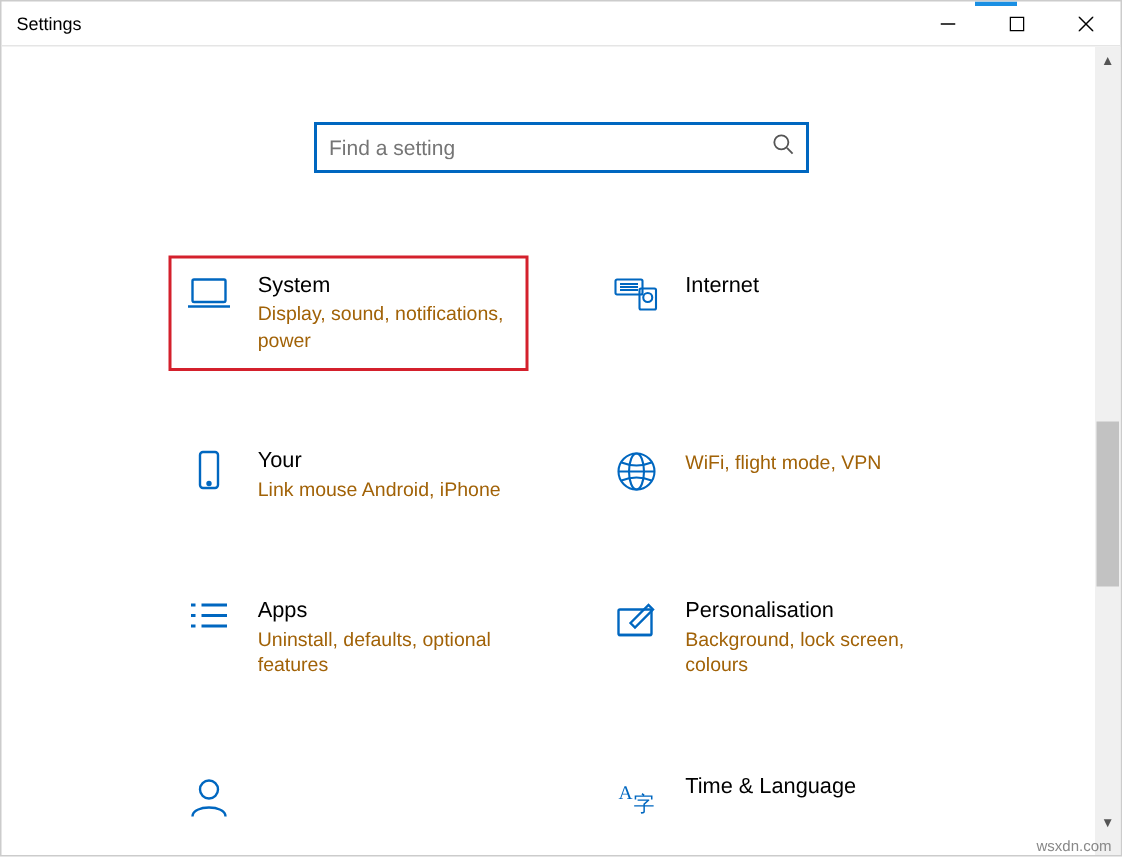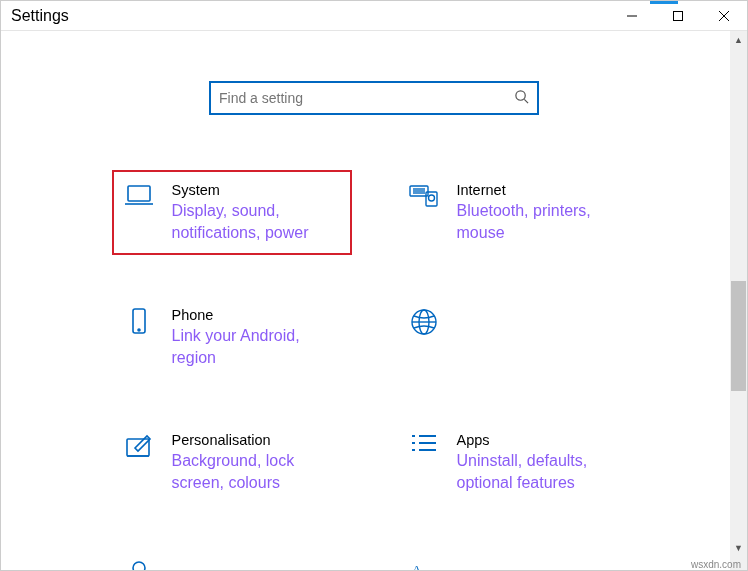--- a/index.html
+++ b/index.html
@@ -12,21 +12,21 @@
       position: relative;
       border: 1px solid #ccc;
     }
     .titlebar {
       height: 30px;
       display: flex;
       align-items: center;
       justify-content: space-between;
       padding-left: 10px;
       border-bottom: 1px solid #e5e5e5;
-      font-size: 16px;
+      font-size: 12px;
       gap: 44px;
     }
     .titlebar-title { color: #000; }
     .win-controls { display: flex; }
     .win-btn {
       width: 46px; height: 30px;
       display: flex; align-items: center; justify-content: center;
       font-family: "Segoe UI", sans-serif;
       font-size: 13px;
     }
@@ -69,21 +69,21 @@
     }
     .tile.highlight { border: 2px solid #d4202c; }
     .tile-icon {
       width: 34px; height: 34px;
       flex-shrink: 0;
       color: #0067c0;
       display: flex; align-items: flex-start; justify-content: center;
     }
     .tile-body { flex: 1; }
     .tile-title { font-size: 14.5px; color: #000; margin-bottom: 2px; }
-    .tile-desc  { font-size: 16px;   color: #8b5cf6; line-height: 1.35; }
+    .tile-desc  { font-size: 13px;   color: #a16207; line-height: 1.35; }
     .scrollbar-track {
       position: absolute; right: 0; top: 30px; bottom: 0; width: 17px;
       background: #f0f0f0;
     }
     .scrollbar-thumb {
       position: absolute; right: 1px; width: 15px;
       top: 280px; height: 110px; background: #c2c2c2;
     }
     .scrollbar-arrow {
       position: absolute; right: 0; width: 17px; height: 17px;
@@ -159,62 +159,48 @@
           <rect x="2" y="4" width="18" height="10" rx="1"></rect>
           <line x1="5" y1="7" x2="17" y2="7"></line>
             <line x1="5" y1="9" x2="17" y2="9"></line>
             <line x1="5" y1="11" x2="17" y2="11"></line>
           <rect x="18" y="10" width="11" height="14" rx="1"></rect>
           <circle cx="23.5" cy="16" r="3"></circle>
         </svg>
       </div>
       <div class="tile-body">
         <div class="tile-title">Internet</div>
-        <div class="tile-desc">Bluetooth, printers, mouse</div>
       </div>
     </div>
 
     <div class="tile">
       <div class="tile-icon">
         <svg width="32" height="30" viewBox="0 0 32 30" fill="none" stroke="#0067c0" stroke-width="1.6">
           <rect x="10" y="2" width="12" height="24" rx="2"></rect>
             <circle cx="16" cy="23" r="1" fill="#0067c0"></circle>
         </svg>
       </div>
       <div class="tile-body">
-        <div class="tile-title">Phone</div>
-        <div class="tile-desc">Link your Android, region</div>
+        <div class="tile-title">Your</div>
+        <div class="tile-desc">Link mouse Android, iPhone</div>
       </div>
     </div>
 
     <div class="tile">
       <div class="tile-icon">
         <svg width="30" height="30" viewBox="0 0 30 30" fill="none" stroke="#0067c0" stroke-width="1.4">
           <circle cx="15" cy="15" r="12"></circle>
           <ellipse cx="15" cy="15" rx="5" ry="12"></ellipse>
           <line x1="3" y1="15" x2="27" y2="15"></line>
           <path d="M5 9 Q15 13 25 9"></path>
             <path d="M5 21 Q15 17 25 21"></path>
         </svg>
       </div>
       <div class="tile-body">
-      </div>
-    </div>
-
-    <div class="tile">
-      <div class="tile-icon">
-        <svg width="32" height="30" viewBox="0 0 32 30" fill="none" stroke="#0067c0" stroke-width="1.6">
-          <rect x="4" y="7" width="22" height="17" rx="1"></rect>
-          <line x1="4" y1="24" x2="26" y2="24"></line>
-          <path d="M12 16 L24 4 L27 7 L15 19 Z"></path>
-        </svg>
-      </div>
-      <div class="tile-body">
-        <div class="tile-title">Personalisation</div>
-        <div class="tile-desc">Background, lock screen, colours</div>
+        <div class="tile-desc">WiFi, flight mode, VPN</div>
       </div>
     </div>
 
     <div class="tile">
       <div class="tile-icon">
         <svg width="30" height="26" viewBox="0 0 30 26" fill="none" stroke="#0067c0" stroke-width="2">
           <line x1="3" y1="4" x2="6" y2="4"></line>
             <line x1="10" y1="4" x2="27" y2="4"></line>
           <line x1="3" y1="11" x2="6" y2="11"></line>
             <line x1="10" y1="11" x2="27" y2="11"></line>
@@ -223,37 +209,52 @@
         </svg>
       </div>
       <div class="tile-body">
         <div class="tile-title">Apps</div>
         <div class="tile-desc">Uninstall, defaults, optional features</div>
       </div>
     </div>
 
     <div class="tile">
       <div class="tile-icon">
+        <svg width="32" height="30" viewBox="0 0 32 30" fill="none" stroke="#0067c0" stroke-width="1.6">
+          <rect x="4" y="7" width="22" height="17" rx="1"></rect>
+          <line x1="4" y1="24" x2="26" y2="24"></line>
+          <path d="M12 16 L24 4 L27 7 L15 19 Z"></path>
+        </svg>
+      </div>
+      <div class="tile-body">
+        <div class="tile-title">Personalisation</div>
+        <div class="tile-desc">Background, lock screen, colours</div>
+      </div>
+    </div>
+
+    <div class="tile">
+      <div class="tile-icon">
         <svg width="30" height="30" viewBox="0 0 30 30" fill="none" stroke="#0067c0" stroke-width="1.6">
           <circle cx="15" cy="10" r="6"></circle>
           <path d="M4 28 C4 20 26 20 26 28"></path>
         </svg>
       </div>
       <div class="tile-body">
       </div>
     </div>
 
     <div class="tile">
       <div class="tile-icon">
         <svg width="30" height="30" viewBox="0 0 30 30" fill="none" stroke="#0067c0" stroke-width="1.6">
           <text x="3" y="16" font-size="13" fill="#0067c0" stroke="none" font-family="Segoe UI">A</text>
           <text x="13" y="24" font-size="14" fill="#0067c0" stroke="none" font-family="Segoe UI">字</text>
         </svg>
       </div>
       <div class="tile-body">
+        <div class="tile-title">Time &amp; Language</div>
       </div>
     </div>
 
   </div>
 </div>
 
 <div class="scrollbar-track"></div>
 <div class="scrollbar-arrow up">▲</div>
 <div class="scrollbar-thumb"></div>
 <div class="scrollbar-arrow down">▼</div>

